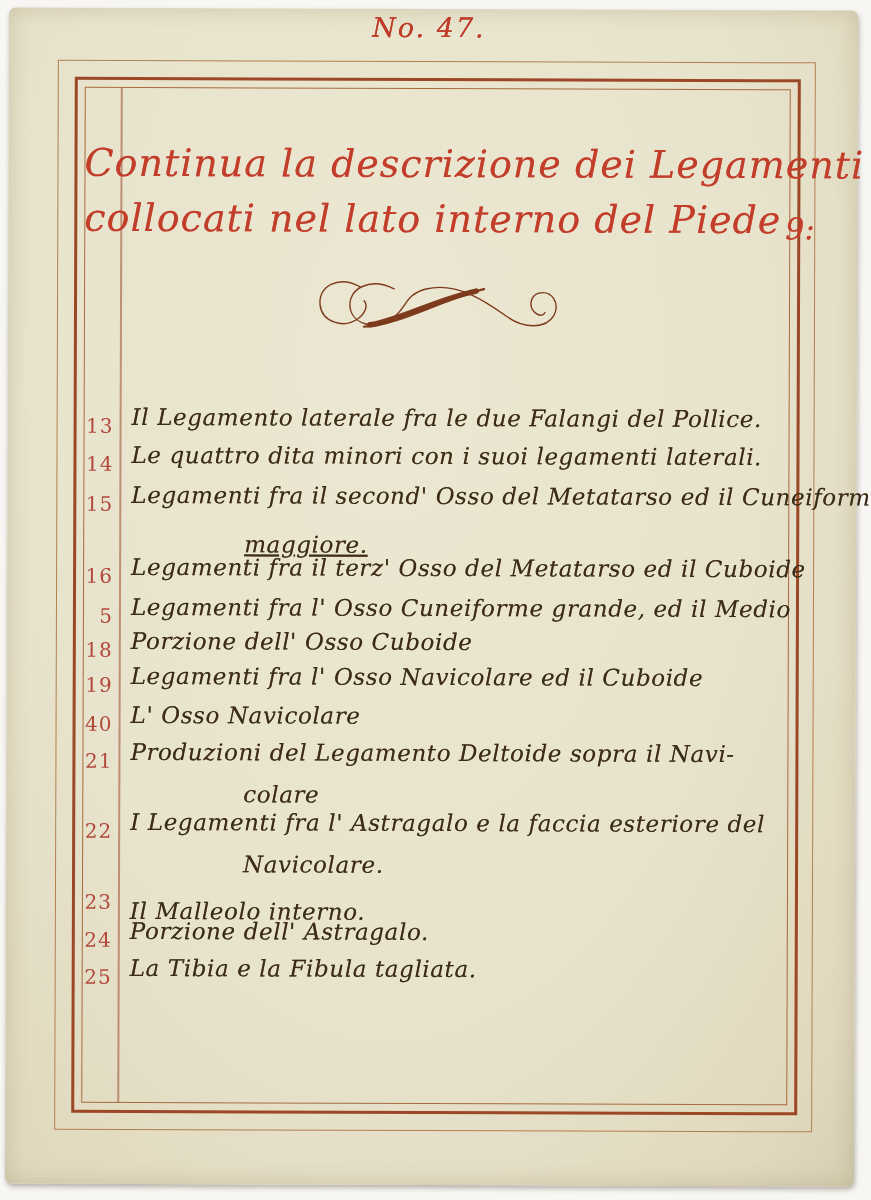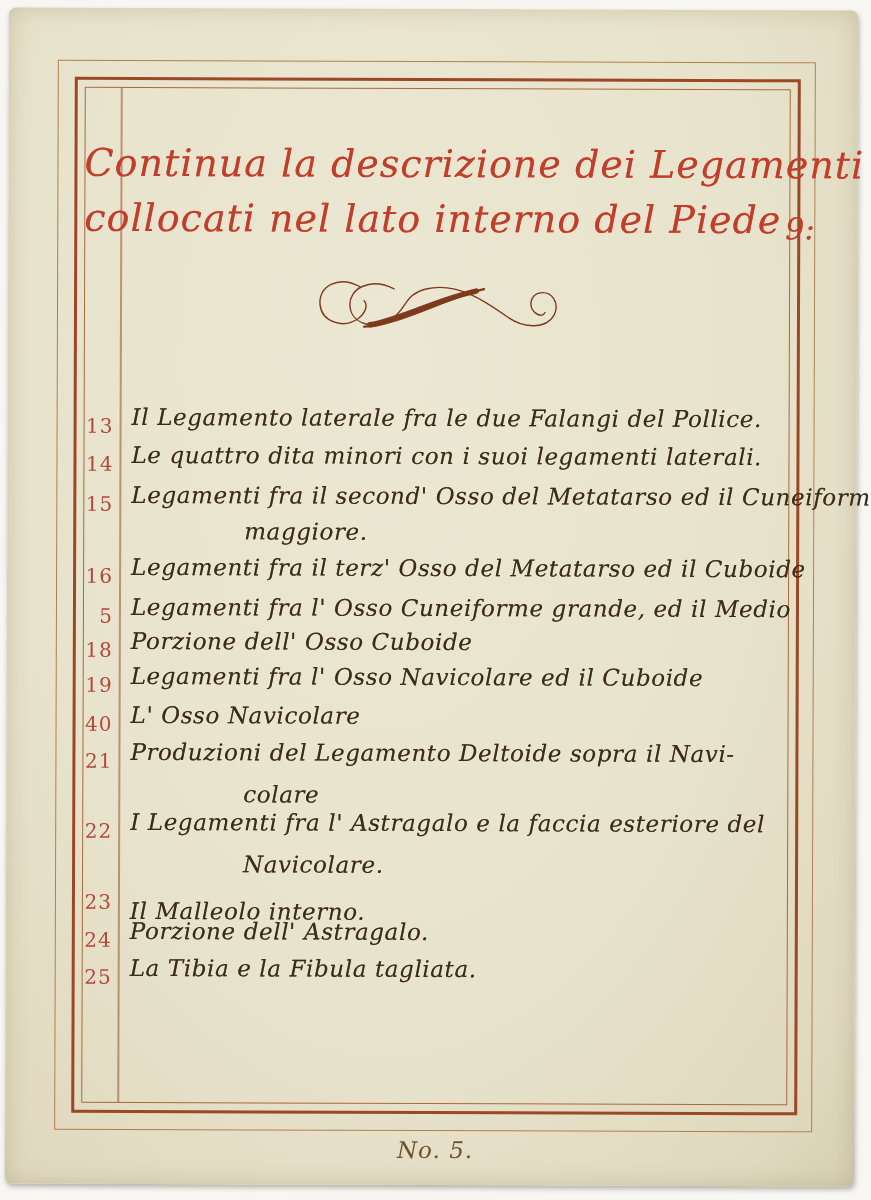--- a/index.html
+++ b/index.html
@@ -54,20 +54,21 @@
   .bottom-mark {
     position:absolute; left:340px; top:1128px; width:180px; text-align:center;
     font-style:italic; font-size:23px; color:#6e532f; letter-spacing:1px;
   }
 </style>
 </head>
 <body>
 
 <div class="paper">
 
+  <div class="top-mark">No. 47.</div>
 
   <div class="frame frame-outer"></div>
   <div class="frame frame-thick"></div>
   <div class="frame frame-inner"></div>
   <div class="frame margin-rule"></div>
 
   <div class="title">
     <div>Continua la descrizione dei Legamenti</div>
     <div><span>collocati nel lato interno del Piede</span><span class="orn">9:</span></div>
   </div>
@@ -86,21 +87,21 @@
         <span class="num">13</span>
         <div class="line" style="top: 0px;">Il Legamento laterale fra le due Falangi del Pollice.</div>
       </div>
       <div class="row" style="top: 434px;">
         <span class="num">14</span>
         <div class="line" style="top: 0px;">Le quattro dita minori con i suoi legamenti laterali.</div>
       </div>
       <div class="row" style="top: 474px;">
         <span class="num">15</span>
         <div class="line" style="top: 0px;">Legamenti fra il second' Osso del Metatarso ed il Cuneiforme</div>
-        <div class="line cont" style="top: 36px;">maggiore.</div>
+        <div class="line cont" style="top: 49px; text-decoration: underline;">maggiore.</div>
       </div>
       <div class="row" style="top: 546px;">
         <span class="num">16</span>
         <div class="line" style="top: 0px;">Legamenti fra il terz' Osso del Metatarso ed il Cuboide</div>
       </div>
       <div class="row" style="top: 586px;">
         <span class="num">5</span>
         <div class="line" style="top: 0px;">Legamenti fra l' Osso Cuneiforme grande, ed il Medio</div>
       </div>
       <div class="row" style="top: 620px;">
@@ -132,14 +133,13 @@
       <div class="row" style="top: 910px;">
         <span class="num">24</span>
         <div class="line" style="top: 0px;">Porzione dell' Astragalo.</div>
       </div>
       <div class="row" style="top: 947px;">
         <span class="num">25</span>
         <div class="line" style="top: 0px;">La Tibia e la Fibula tagliata.</div>
       </div>
     </div>
 
-  <div class="bottom-mark">No. 5.</div>
 </div>
 
 </body></html>

